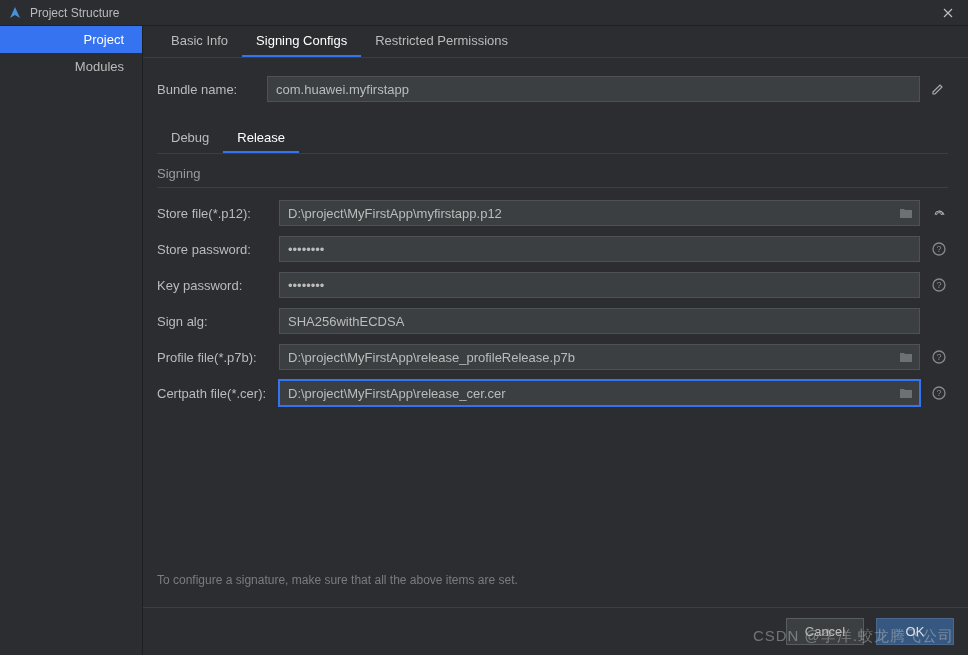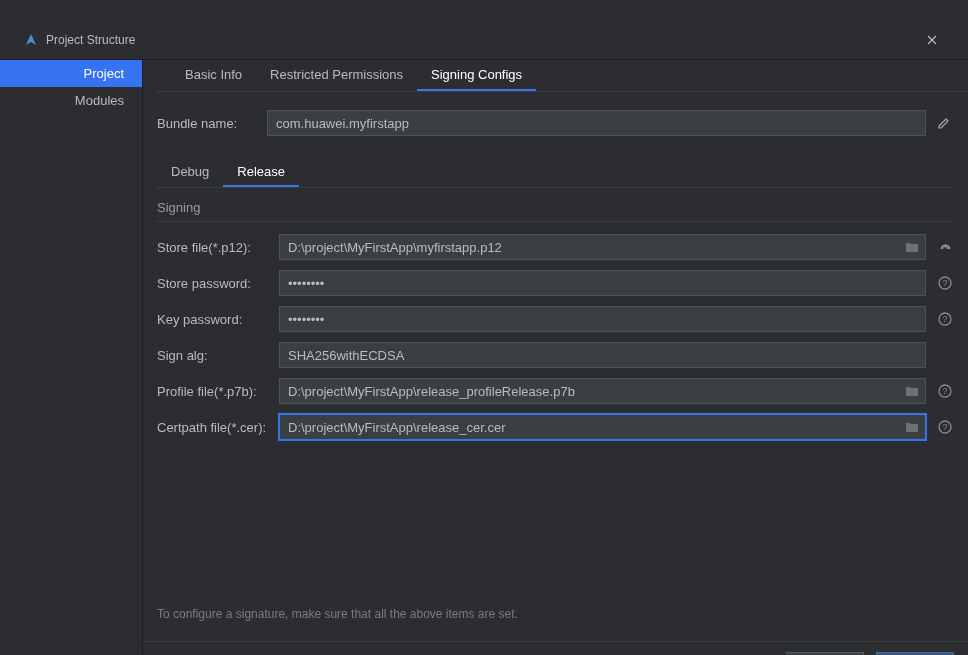--- a/index.html
+++ b/index.html
@@ -12,25 +12,24 @@
       background: #2b2d30;
       color: #bbbbbb;
       width: 968px;
       height: 655px;
       overflow: hidden;
       font-size: 13px;
     }
     .titlebar {
       display: flex;
       align-items: center;
-      height: 40px;
-      padding: 0 24px;
+      height: 26px;
+      padding: 0 8px;
       background: #2b2d30;
       border-bottom: 1px solid #1e1f22;
-      margin-top: 20px;
     }
     .titlebar-icon {
       width: 14px;
       height: 14px;
       margin-right: 8px;
       display: flex;
       align-items: center;
       justify-content: center;
     }
     .titlebar-title {
@@ -75,37 +74,36 @@
       flex-direction: column;
       background: #2b2d30;
       position: relative;
     }
     .top-tabs {
       display: flex;
       border-bottom: 1px solid #3c3f41;
       padding-left: 14px;
       height: 32px;
       align-items: flex-end;
-      margin-left: 14px;
     }
     .top-tab {
       padding: 7px 14px;
       color: #bbbbbb;
       cursor: pointer;
       font-size: 13px;
       border-bottom: 2px solid transparent;
     }
     .top-tab.active {
       color: #ffffff;
       border-bottom: 2px solid #3573f0;
     }
 
     .form-area {
       flex: 1;
-      padding: 18px 14px 0 14px;
+      padding: 18px 20px 0 14px;
       display: flex;
       flex-direction: column;
     }
     .bundle-row {
       display: flex;
       align-items: center;
       margin-bottom: 22px;
     }
     .bundle-label {
       width: 110px;
@@ -268,22 +266,22 @@
 
 <div class="main-layout">
   <div class="sidebar">
     <div class="sidebar-item active">Project</div>
     <div class="sidebar-item">Modules</div>
   </div>
 
   <div class="content">
     <div class="top-tabs">
       <div class="top-tab">Basic Info</div>
+      <div class="top-tab active">Signing Configs</div>
       <div class="top-tab">Restricted Permissions</div>
-      <div class="top-tab active">Signing Configs</div>
     </div>
 
     <div class="form-area">
       <div class="bundle-row">
         <div class="bundle-label">Bundle name:</div>
         <input class="bundle-input" readonly="" value="com.huawei.myfirstapp" style="">
         <span class="edit-icon">
           <svg width="14" height="14" viewBox="0 0 14 14">
               <path d="M2 10 L9 3 L11 5 L4 12 L2 12 Z" fill="none" stroke="#aaaaaa" stroke-width="1.2"></path>
             </svg>

